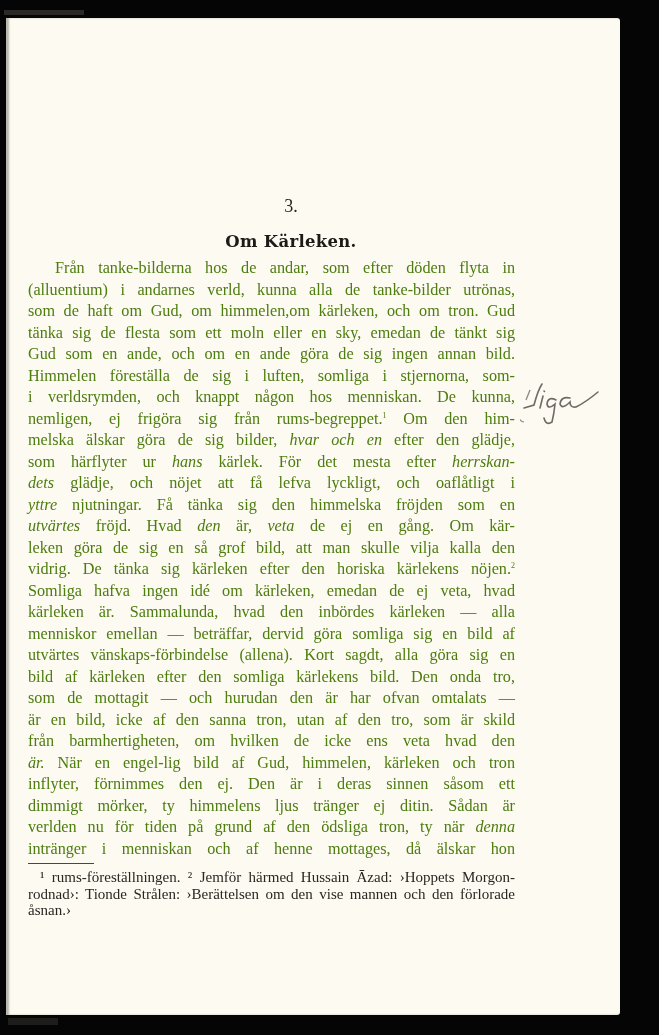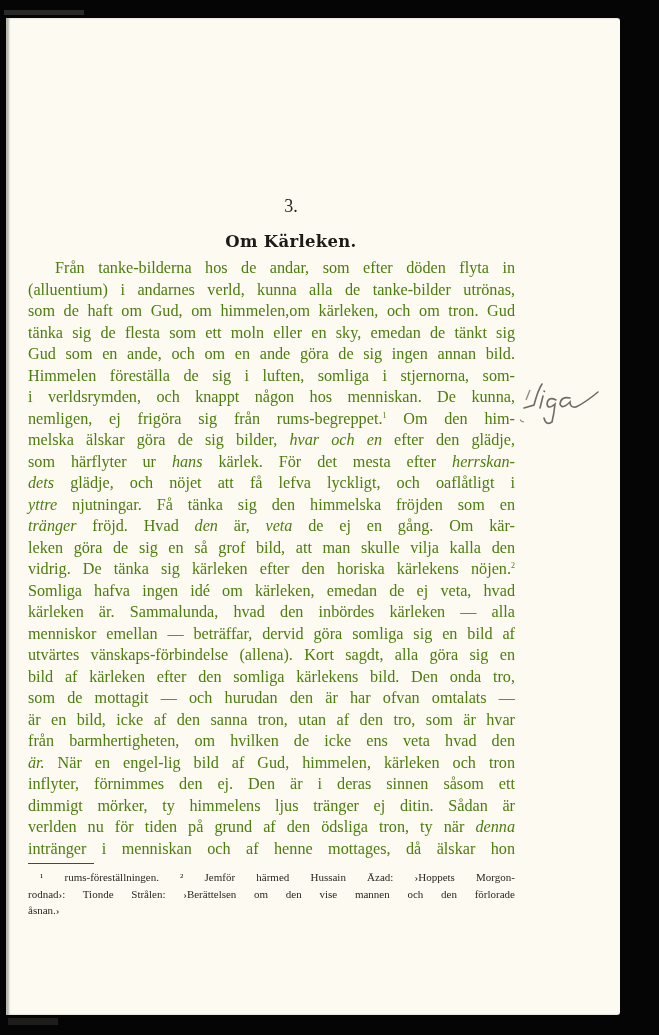--- a/index.html
+++ b/index.html
@@ -58,21 +58,21 @@
   .footnote-rule {
     position: absolute;
     left: 22px; top: 845px;
     width: 66px; height: 1px;
     background: #4a4640;
   }
   .footnotes {
     position: absolute;
     left: 22px; top: 851px;
     width: 487px;
-    font-size: 11px;
+    font-size: 15px;
     color: #2a2723;
   }
   .fn-line {
     height: 16.5px; line-height: 16.5px;
     white-space: nowrap;
     text-align: justify;
     text-align-last: justify;
   }
   .fn-line.indent { padding-left: 12px; }
   .fn-line.short { text-align-last: left; }
@@ -108,30 +108,30 @@
       <div class="line"><span>som de haft om Gud, om himmelen,om kärleken, och om tron. Gud</span></div>
       <div class="line"><span>tänka sig de flesta som ett moln eller en sky, emedan de tänkt sig</span></div>
       <div class="line"><span>Gud som en ande, och om en ande göra de sig ingen annan bild.</span></div>
       <div class="line"><span>Himmelen föreställa de sig i luften, somliga i stjernorna, som-</span></div>
       <div class="line"><span>i verldsrymden, och knappt någon hos menniskan. De kunna,</span></div>
       <div class="line"><span>nemligen, ej frigöra sig från rums-begreppet.</span><sup>1</sup><span> Om den him-</span></div>
       <div class="line"><span>melska älskar göra de sig bilder, </span><i>hvar och en</i><span> efter den glädje,</span></div>
       <div class="line"><span>som härflyter ur </span><i>hans</i><span> kärlek. För det mesta efter </span><i>herrskan-</i></div>
       <div class="line"><i>dets</i><span> glädje, och nöjet att få lefva lyckligt, och oaflåtligt i</span></div>
       <div class="line"><i>yttre</i><span> njutningar. Få tänka sig den himmelska fröjden som en</span></div>
-      <div class="line"><i>tränger</i><span> fröjd. Hvad </span><i>den</i><span> är, </span><i>veta</i><span> de ej en gång. Om kär-</span></div>
+      <div class="line"><i>utvärtes</i><span> fröjd. Hvad </span><i>den</i><span> är, </span><i>veta</i><span> de ej en gång. Om kär-</span></div>
       <div class="line"><span>leken göra de sig en så grof bild, att man skulle vilja kalla den</span></div>
       <div class="line"><span>vidrig. De tänka sig kärleken efter den horiska kärlekens nöjen.</span><sup>2</sup></div>
       <div class="line"><span>Somliga hafva ingen idé om kärleken, emedan de ej veta, hvad</span></div>
       <div class="line"><span>kärleken är. Sammalunda, hvad den inbördes kärleken — alla</span></div>
       <div class="line"><span>menniskor emellan — beträffar, dervid göra somliga sig en bild af</span></div>
       <div class="line"><span>utvärtes vänskaps-förbindelse (allena). Kort sagdt, alla göra sig en</span></div>
       <div class="line"><span>bild af kärleken efter den somliga kärlekens bild. Den onda tro,</span></div>
       <div class="line"><span>som de mottagit — och hurudan den är har ofvan omtalats —</span></div>
-      <div class="line"><span>är en bild, icke af den sanna tron, utan af den tro, som är hvar</span></div>
+      <div class="line"><span>är en bild, icke af den sanna tron, utan af den tro, som är skild</span></div>
       <div class="line"><span>från barmhertigheten, om hvilken de icke ens veta hvad den</span></div>
       <div class="line"><i>är.</i><span> När en engel-lig bild af Gud, himmelen, kärleken och tron</span></div>
       <div class="line"><span>inflyter, förnimmes den ej. Den är i deras sinnen såsom ett</span></div>
       <div class="line"><span>dimmigt mörker, ty himmelens ljus tränger ej ditin. Sådan är</span></div>
       <div class="line"><span>verlden nu för tiden på grund af den ödsliga tron, ty när </span><i>denna</i></div>
       <div class="line"><span>intränger i menniskan och af henne mottages, då älskar hon</span></div>
     </div>
 
   <div class="footnote-rule"></div>
   <div class="footnotes">

